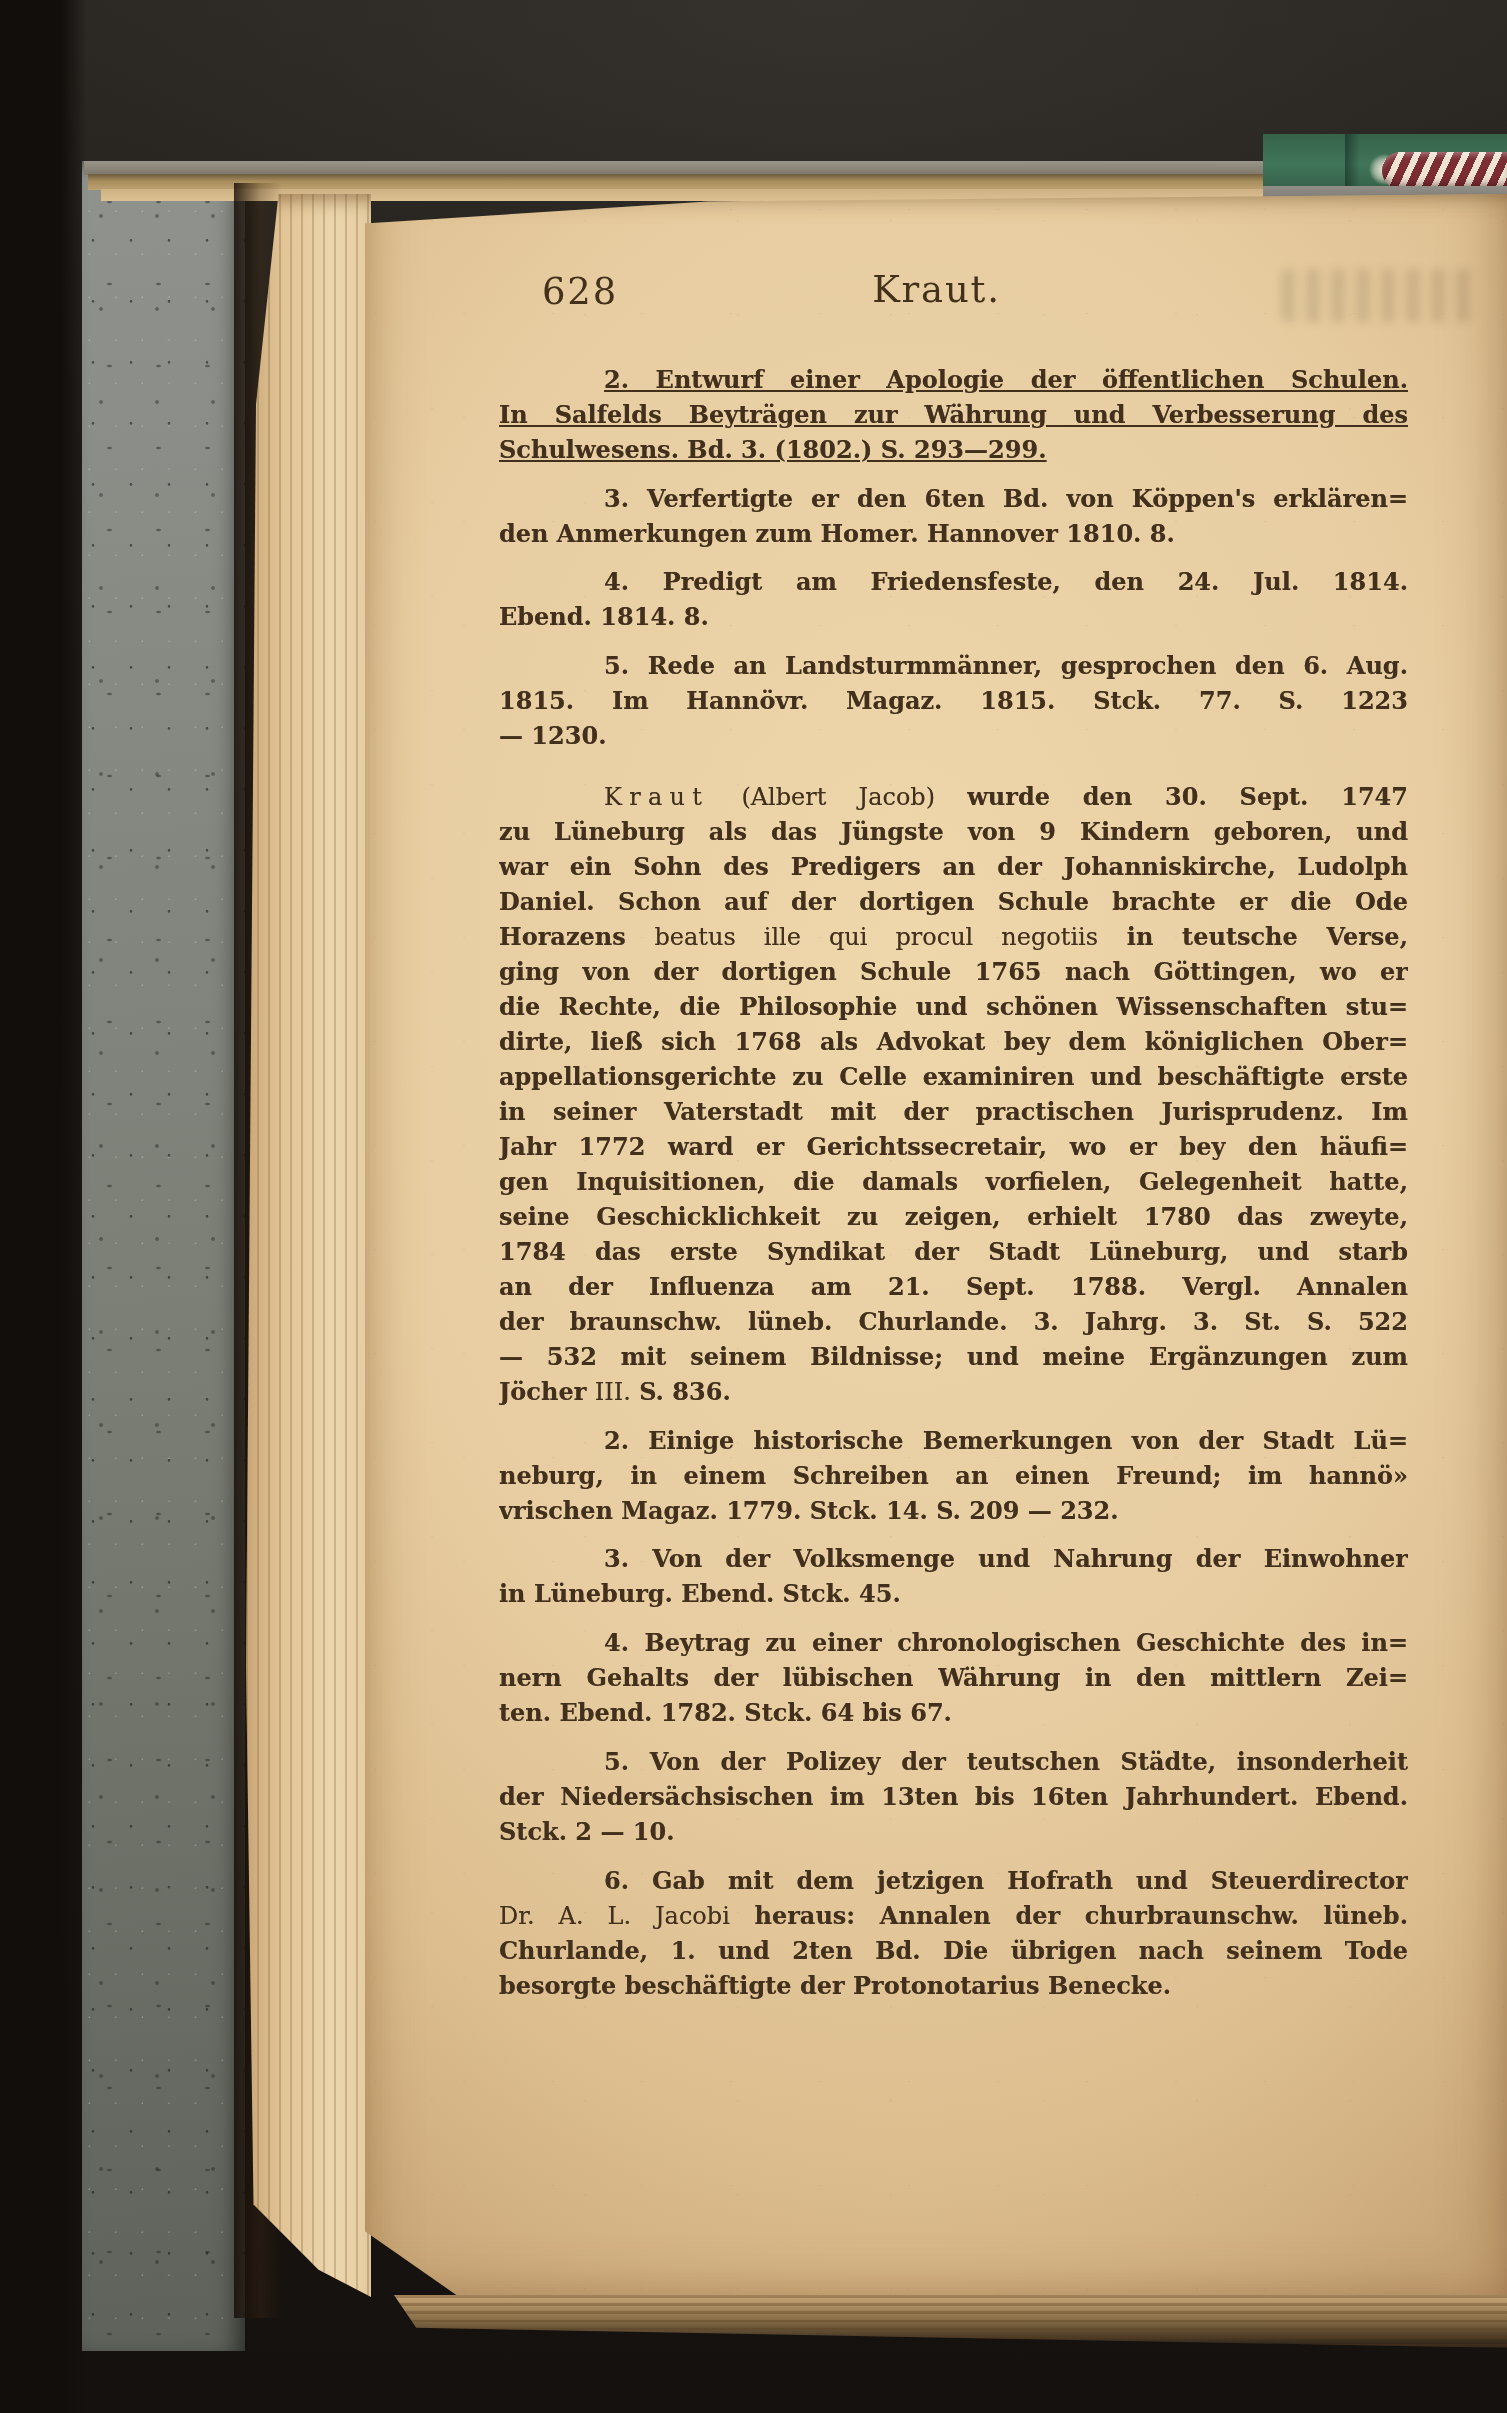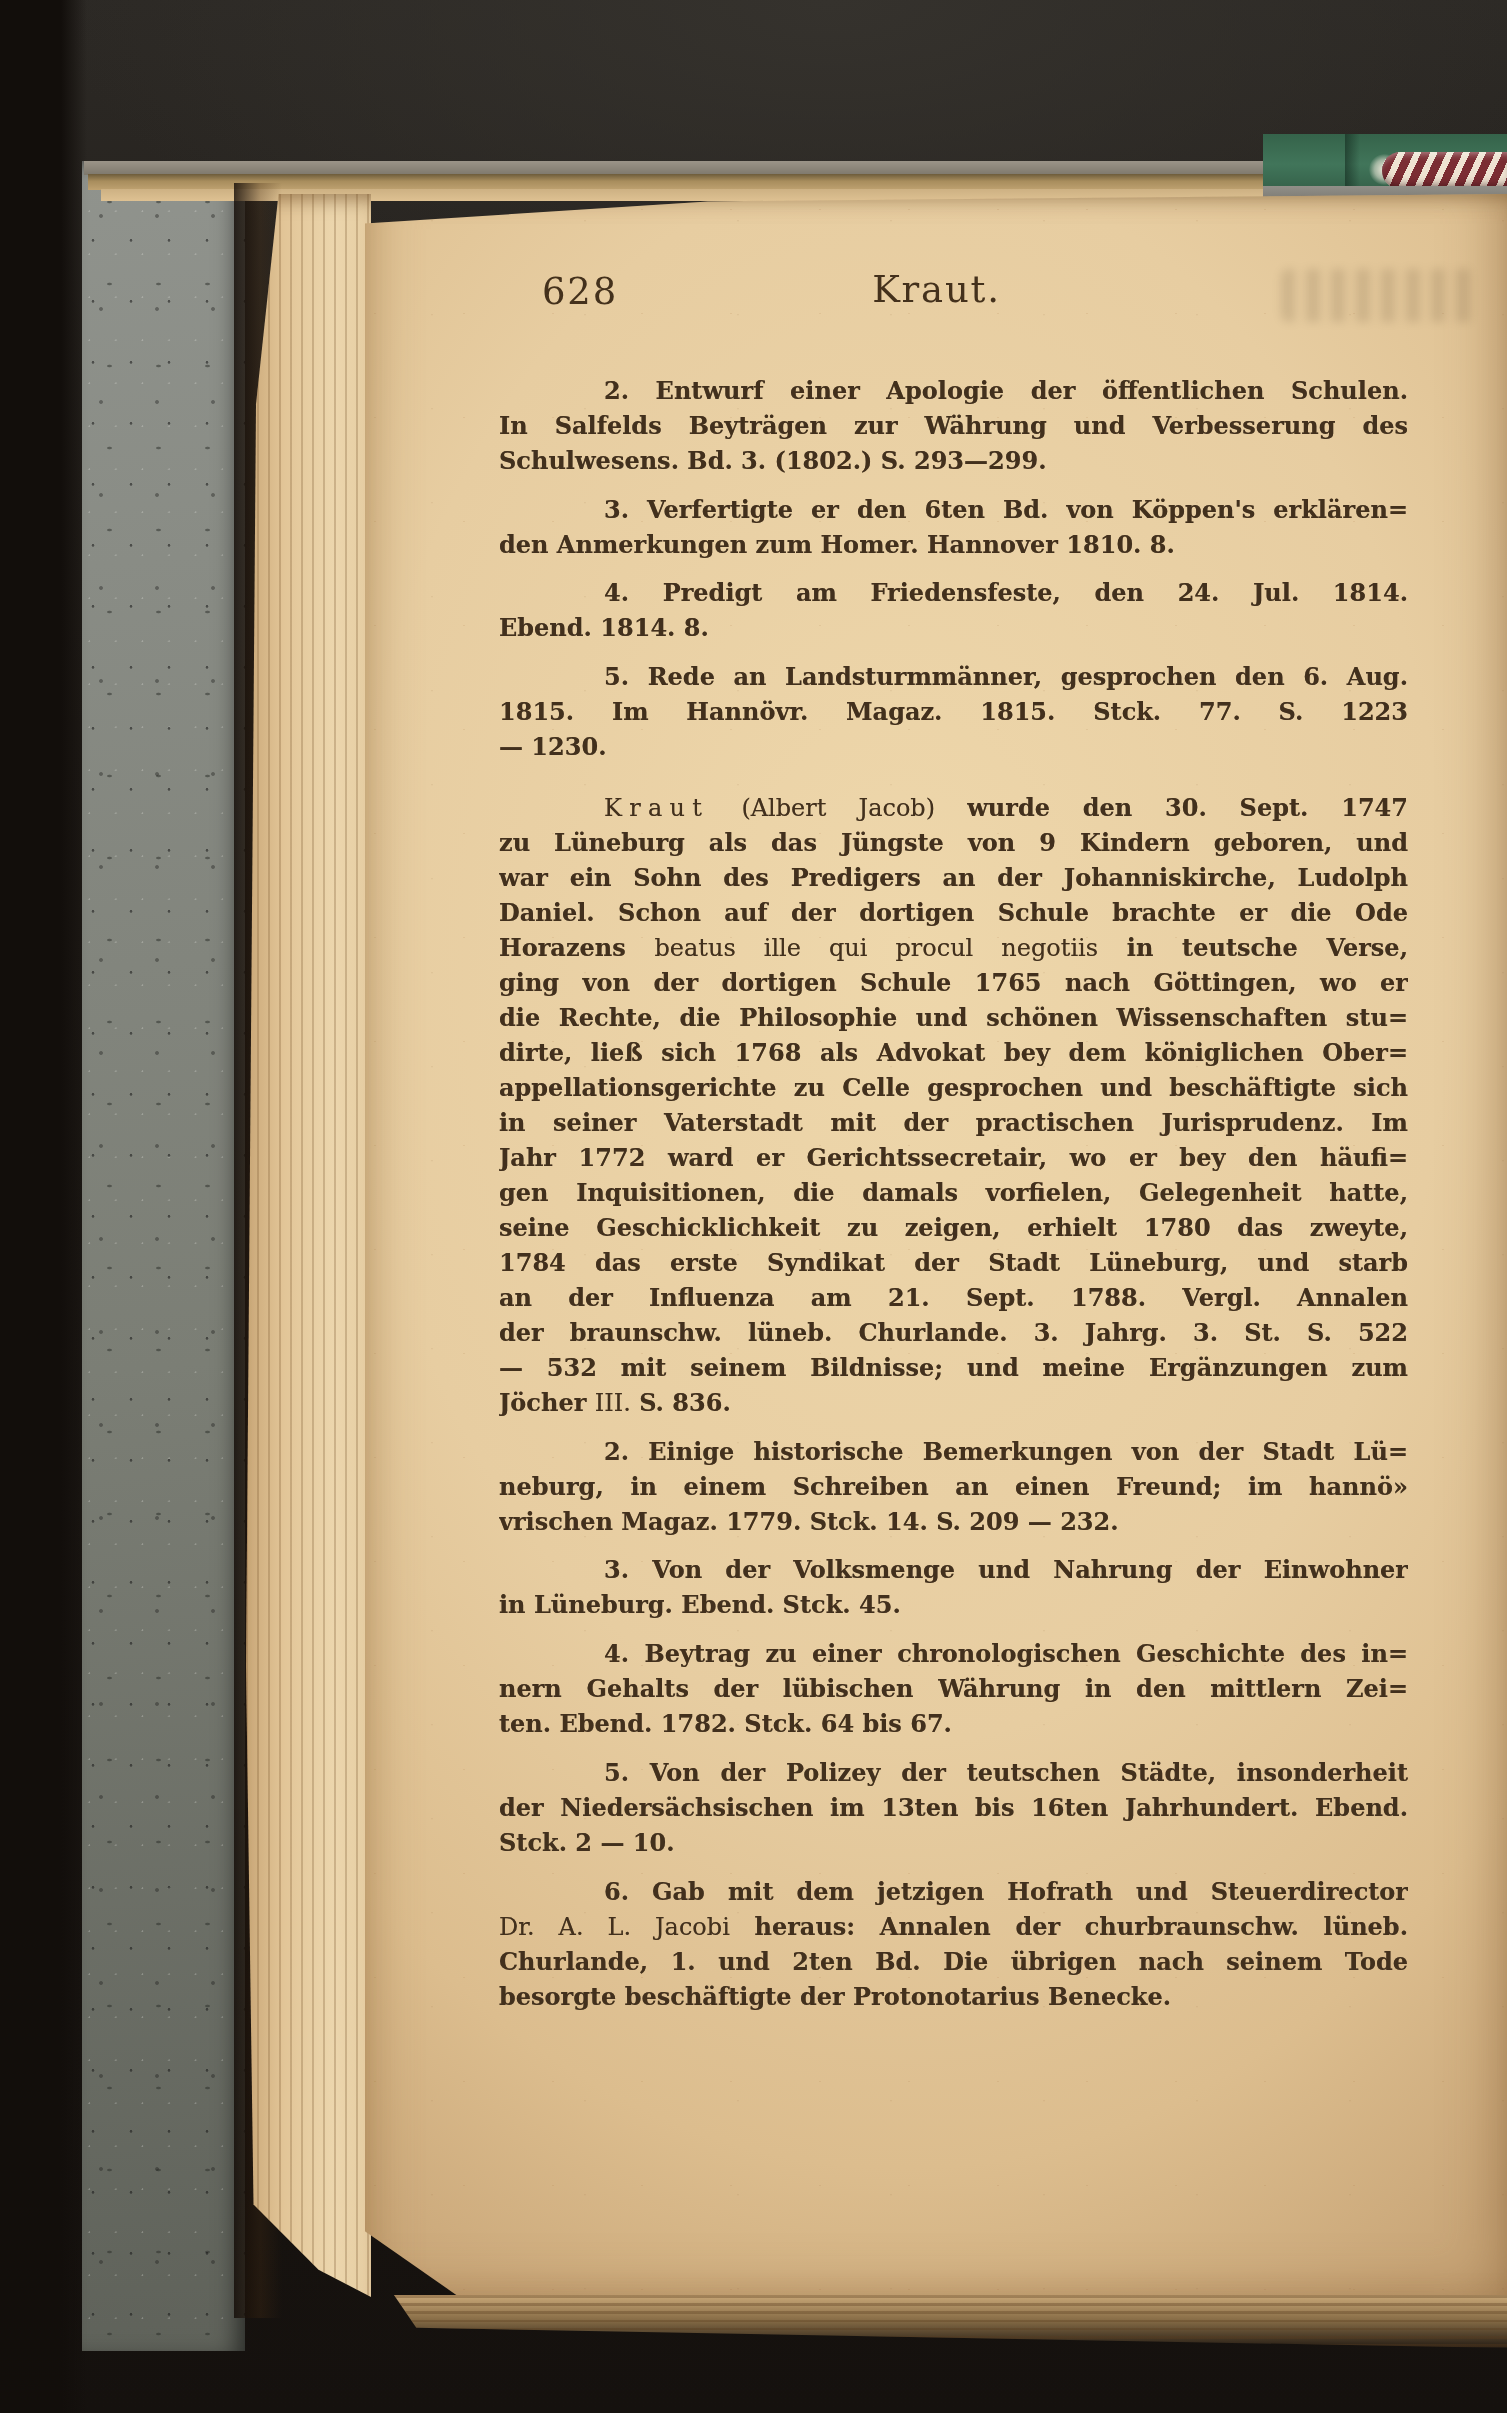--- a/index.html
+++ b/index.html
@@ -70,21 +70,21 @@
     background:repeating-linear-gradient(90deg, rgba(95,75,48,.55) 0 13.7px, rgba(95,75,48,0) 13.7px 25px);
     filter:blur(4.6px);opacity:.3;}
   
   .page-number{position:absolute;left:542px;top:270px;font-size:37px;color:#44311c;letter-spacing:1.8px;}
   .running-header{position:absolute;left:365px;top:268px;width:1143px;text-align:center;
     font-size:37px;color:#44311c;letter-spacing:1.8px;}
   .text-block{position:absolute;left:499px;top:358px;width:909px;
     font-size:24px;line-height:35px;font-weight:bold;color:#42301d;
     text-shadow:0 0 0.5px rgba(66,48,29,.55);}
   .paragraph{margin-top:13.7px;}
-  .paragraph:first-child{margin-top:15px;}
+  .paragraph:first-child{margin-top:4px;text-decoration:underline;}
   [data-name="paragraph-kraut-entry"],[data-name="paragraph-works-1"]{margin-top:26px;}
   .line{text-align:justify;text-align-last:justify;height:35px;overflow:hidden;}
   .line.first{text-indent:105px;}
   .line.last{text-align-last:left;}
   .spaced{letter-spacing:7.3px;font-weight:normal;}
   .latin{font-weight:normal;}
 </style>
 </head>
 <body>
 
@@ -132,21 +132,21 @@
       </div>
       <div class="paragraph" data-name="paragraph-kraut-entry">
         <div class="line first" data-name="text-line"><span class="spaced" data-name="text-segment-spaced">Kraut</span><span class="latin" data-name="text-segment-latin"> (Albert Jacob) </span><span data-name="text-segment">wurde den 30. Sept. 1747</span></div>
         <div class="line" data-name="text-line"><span data-name="text-segment">zu Lüneburg als das Jüngste von 9 Kindern geboren, und</span></div>
         <div class="line" data-name="text-line"><span data-name="text-segment">war ein Sohn des Predigers an der Johanniskirche, Ludolph</span></div>
         <div class="line" data-name="text-line"><span data-name="text-segment">Daniel. Schon auf der dortigen Schule brachte er die Ode</span></div>
         <div class="line" data-name="text-line"><span data-name="text-segment">Horazens </span><span class="latin" data-name="text-segment-latin">beatus ille qui procul negotiis</span><span data-name="text-segment"> in teutsche Verse,</span></div>
         <div class="line" data-name="text-line"><span data-name="text-segment">ging von der dortigen Schule 1765 nach Göttingen, wo er</span></div>
         <div class="line" data-name="text-line"><span data-name="text-segment">die Rechte, die Philosophie und schönen Wissenschaften stu=</span></div>
         <div class="line" data-name="text-line"><span data-name="text-segment">dirte, ließ sich 1768 als Advokat bey dem königlichen Ober=</span></div>
-        <div class="line" data-name="text-line"><span data-name="text-segment">appellationsgerichte zu Celle gesprochen und beschäftigte sich</span></div>
+        <div class="line" data-name="text-line"><span data-name="text-segment">appellationsgerichte zu Celle examiniren und beschäftigte erste</span></div>
         <div class="line" data-name="text-line"><span data-name="text-segment">in seiner Vaterstadt mit der practischen Jurisprudenz. Im</span></div>
         <div class="line" data-name="text-line"><span data-name="text-segment">Jahr 1772 ward er Gerichtssecretair, wo er bey den häufi=</span></div>
         <div class="line" data-name="text-line"><span data-name="text-segment">gen Inquisitionen, die damals vorfielen, Gelegenheit hatte,</span></div>
         <div class="line" data-name="text-line"><span data-name="text-segment">seine Geschicklichkeit zu zeigen, erhielt 1780 das zweyte,</span></div>
         <div class="line" data-name="text-line"><span data-name="text-segment">1784 das erste Syndikat der Stadt Lüneburg, und starb</span></div>
         <div class="line" data-name="text-line"><span data-name="text-segment">an der Influenza am 21. Sept. 1788. Vergl. Annalen</span></div>
         <div class="line" data-name="text-line"><span data-name="text-segment">der braunschw. lüneb. Churlande. 3. Jahrg. 3. St. S. 522</span></div>
         <div class="line" data-name="text-line"><span data-name="text-segment">— 532 mit seinem Bildnisse; und meine Ergänzungen zum</span></div>
         <div class="line last" data-name="text-line"><span data-name="text-segment">Jöcher </span><span class="latin" data-name="text-segment-latin">III.</span><span data-name="text-segment"> S. 836.</span></div>
       </div>

